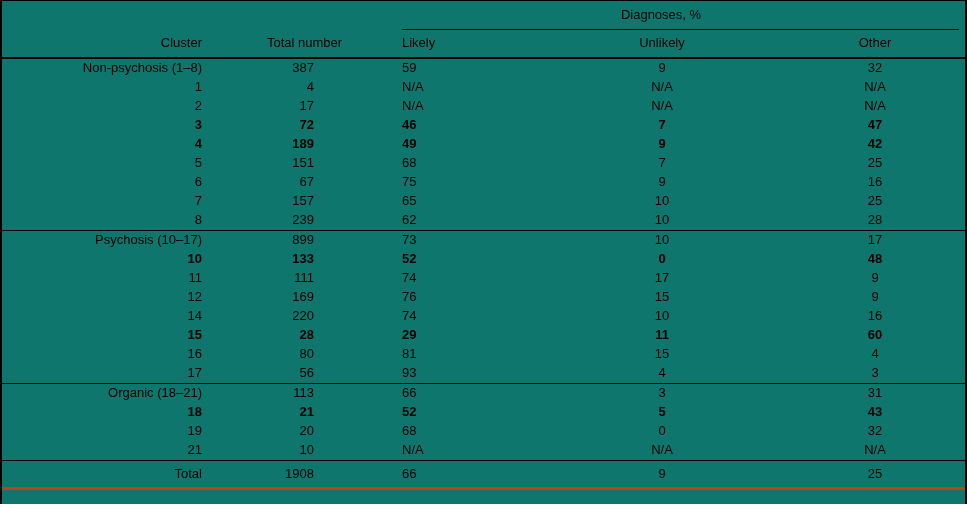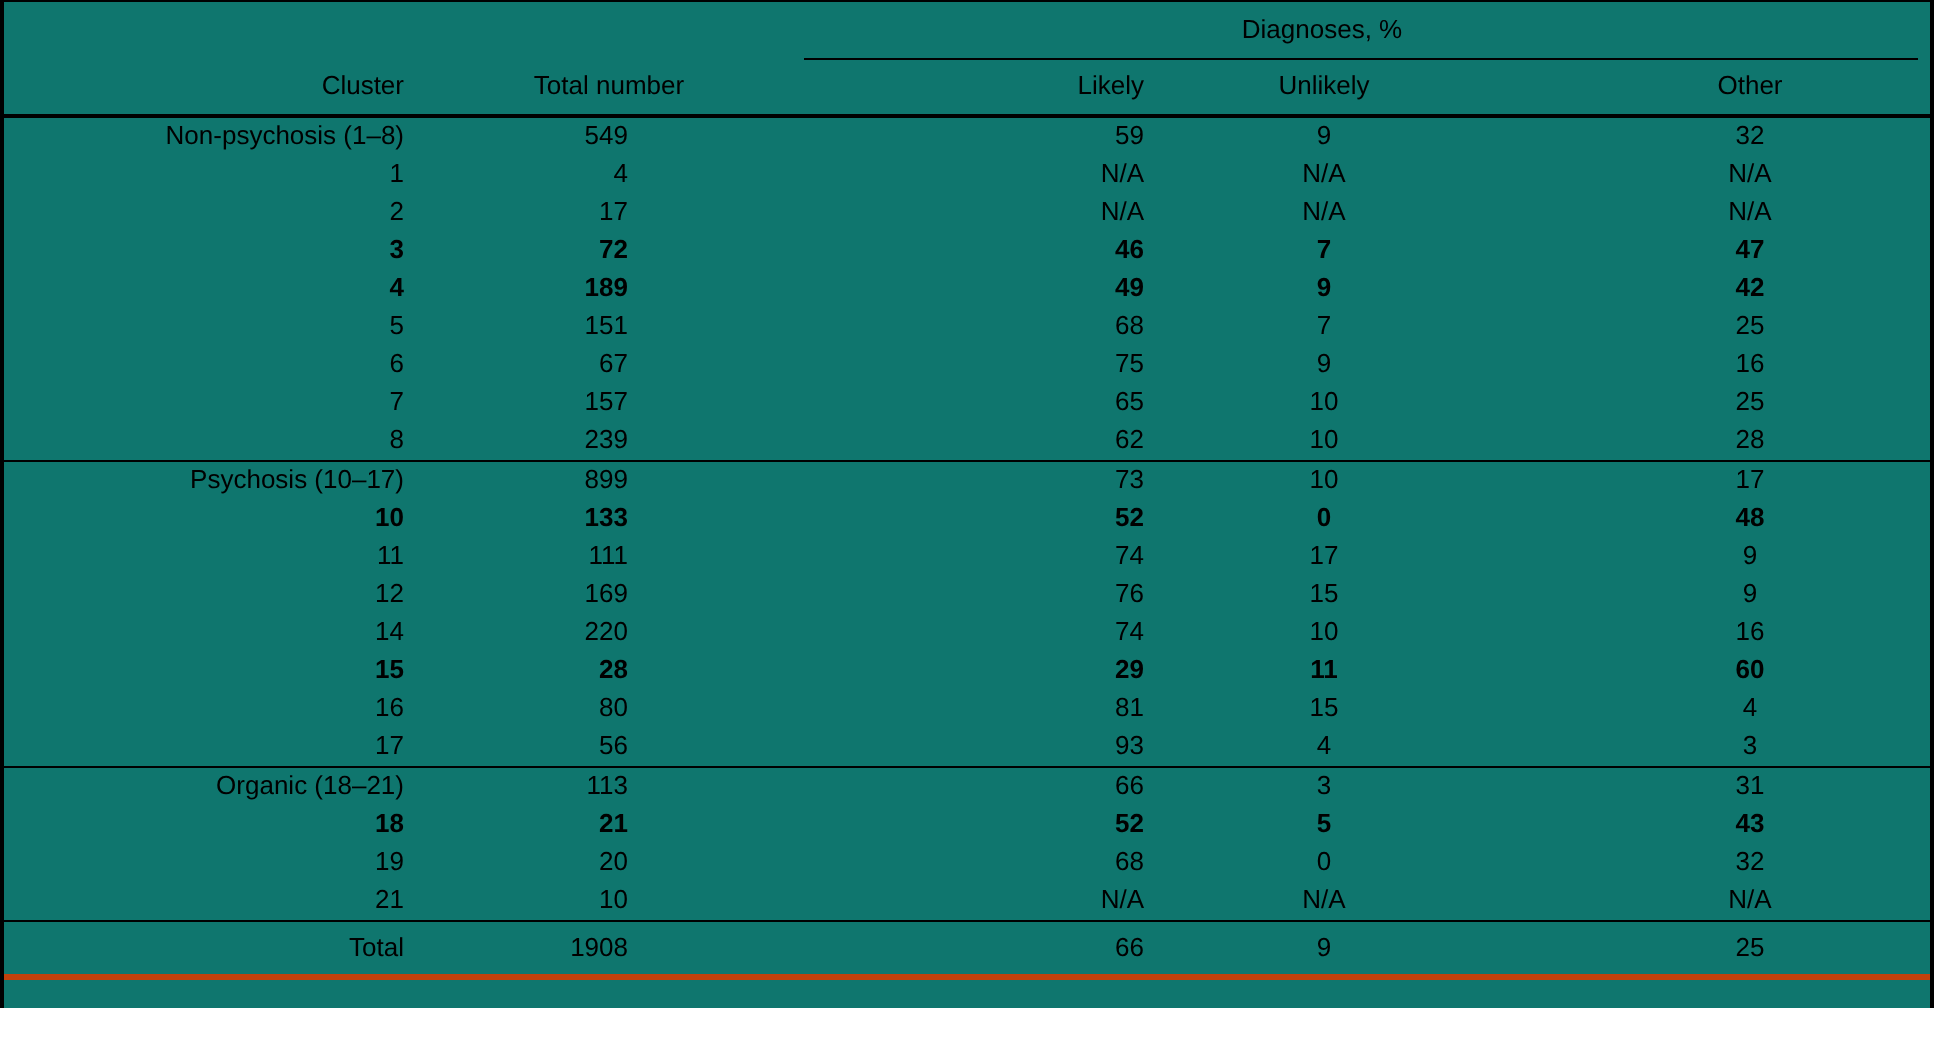--- a/index.html
+++ b/index.html
@@ -29,21 +29,21 @@
     padding: 0;
     font-weight: normal;
     vertical-align: middle;
     white-space: nowrap;
     overflow: visible;
     line-height: 1.1;
   }
   
   .col-cluster  { text-align: right;  padding-left: 12px; }
   .col-total    { text-align: right; padding-right: 43px; }
-  .col-likely   { text-align: right; padding-left: 45px; }
+  .col-likely   { text-align: left; padding-left: 45px; }
   .col-unlikely { text-align: center; }
   .col-other    { text-align: center; padding-left: 33px; }
 
   
   tr.group-row th { height: 29px; }
   th.group-th { text-align: center; position: relative; }
   .group-rule {
     position: absolute; left: 45px; right: 6px; bottom: 0;
     border-bottom: 1px solid #000;
   }
@@ -86,21 +86,21 @@
         <th class="col-cluster">Cluster</th>
         <th class="col-total">Total number</th>
         <th class="col-likely">Likely</th>
         <th class="col-unlikely">Unlikely</th>
         <th class="col-other">Other</th>
       </tr>
     </thead>
     <tbody>
         <tr class="row-section">
     <td class="col-cluster">Non-psychosis (1–8)</td>
-    <td class="col-total">549</td>
+    <td class="col-total">387</td>
     <td class="col-likely">59</td>
     <td class="col-unlikely">9</td>
     <td class="col-other">32</td>
   </tr>
         <tr class="row-item">
     <td class="col-cluster">1</td>
     <td class="col-total">4</td>
     <td class="col-likely">N/A</td>
     <td class="col-unlikely">N/A</td>
     <td class="col-other">N/A</td>

